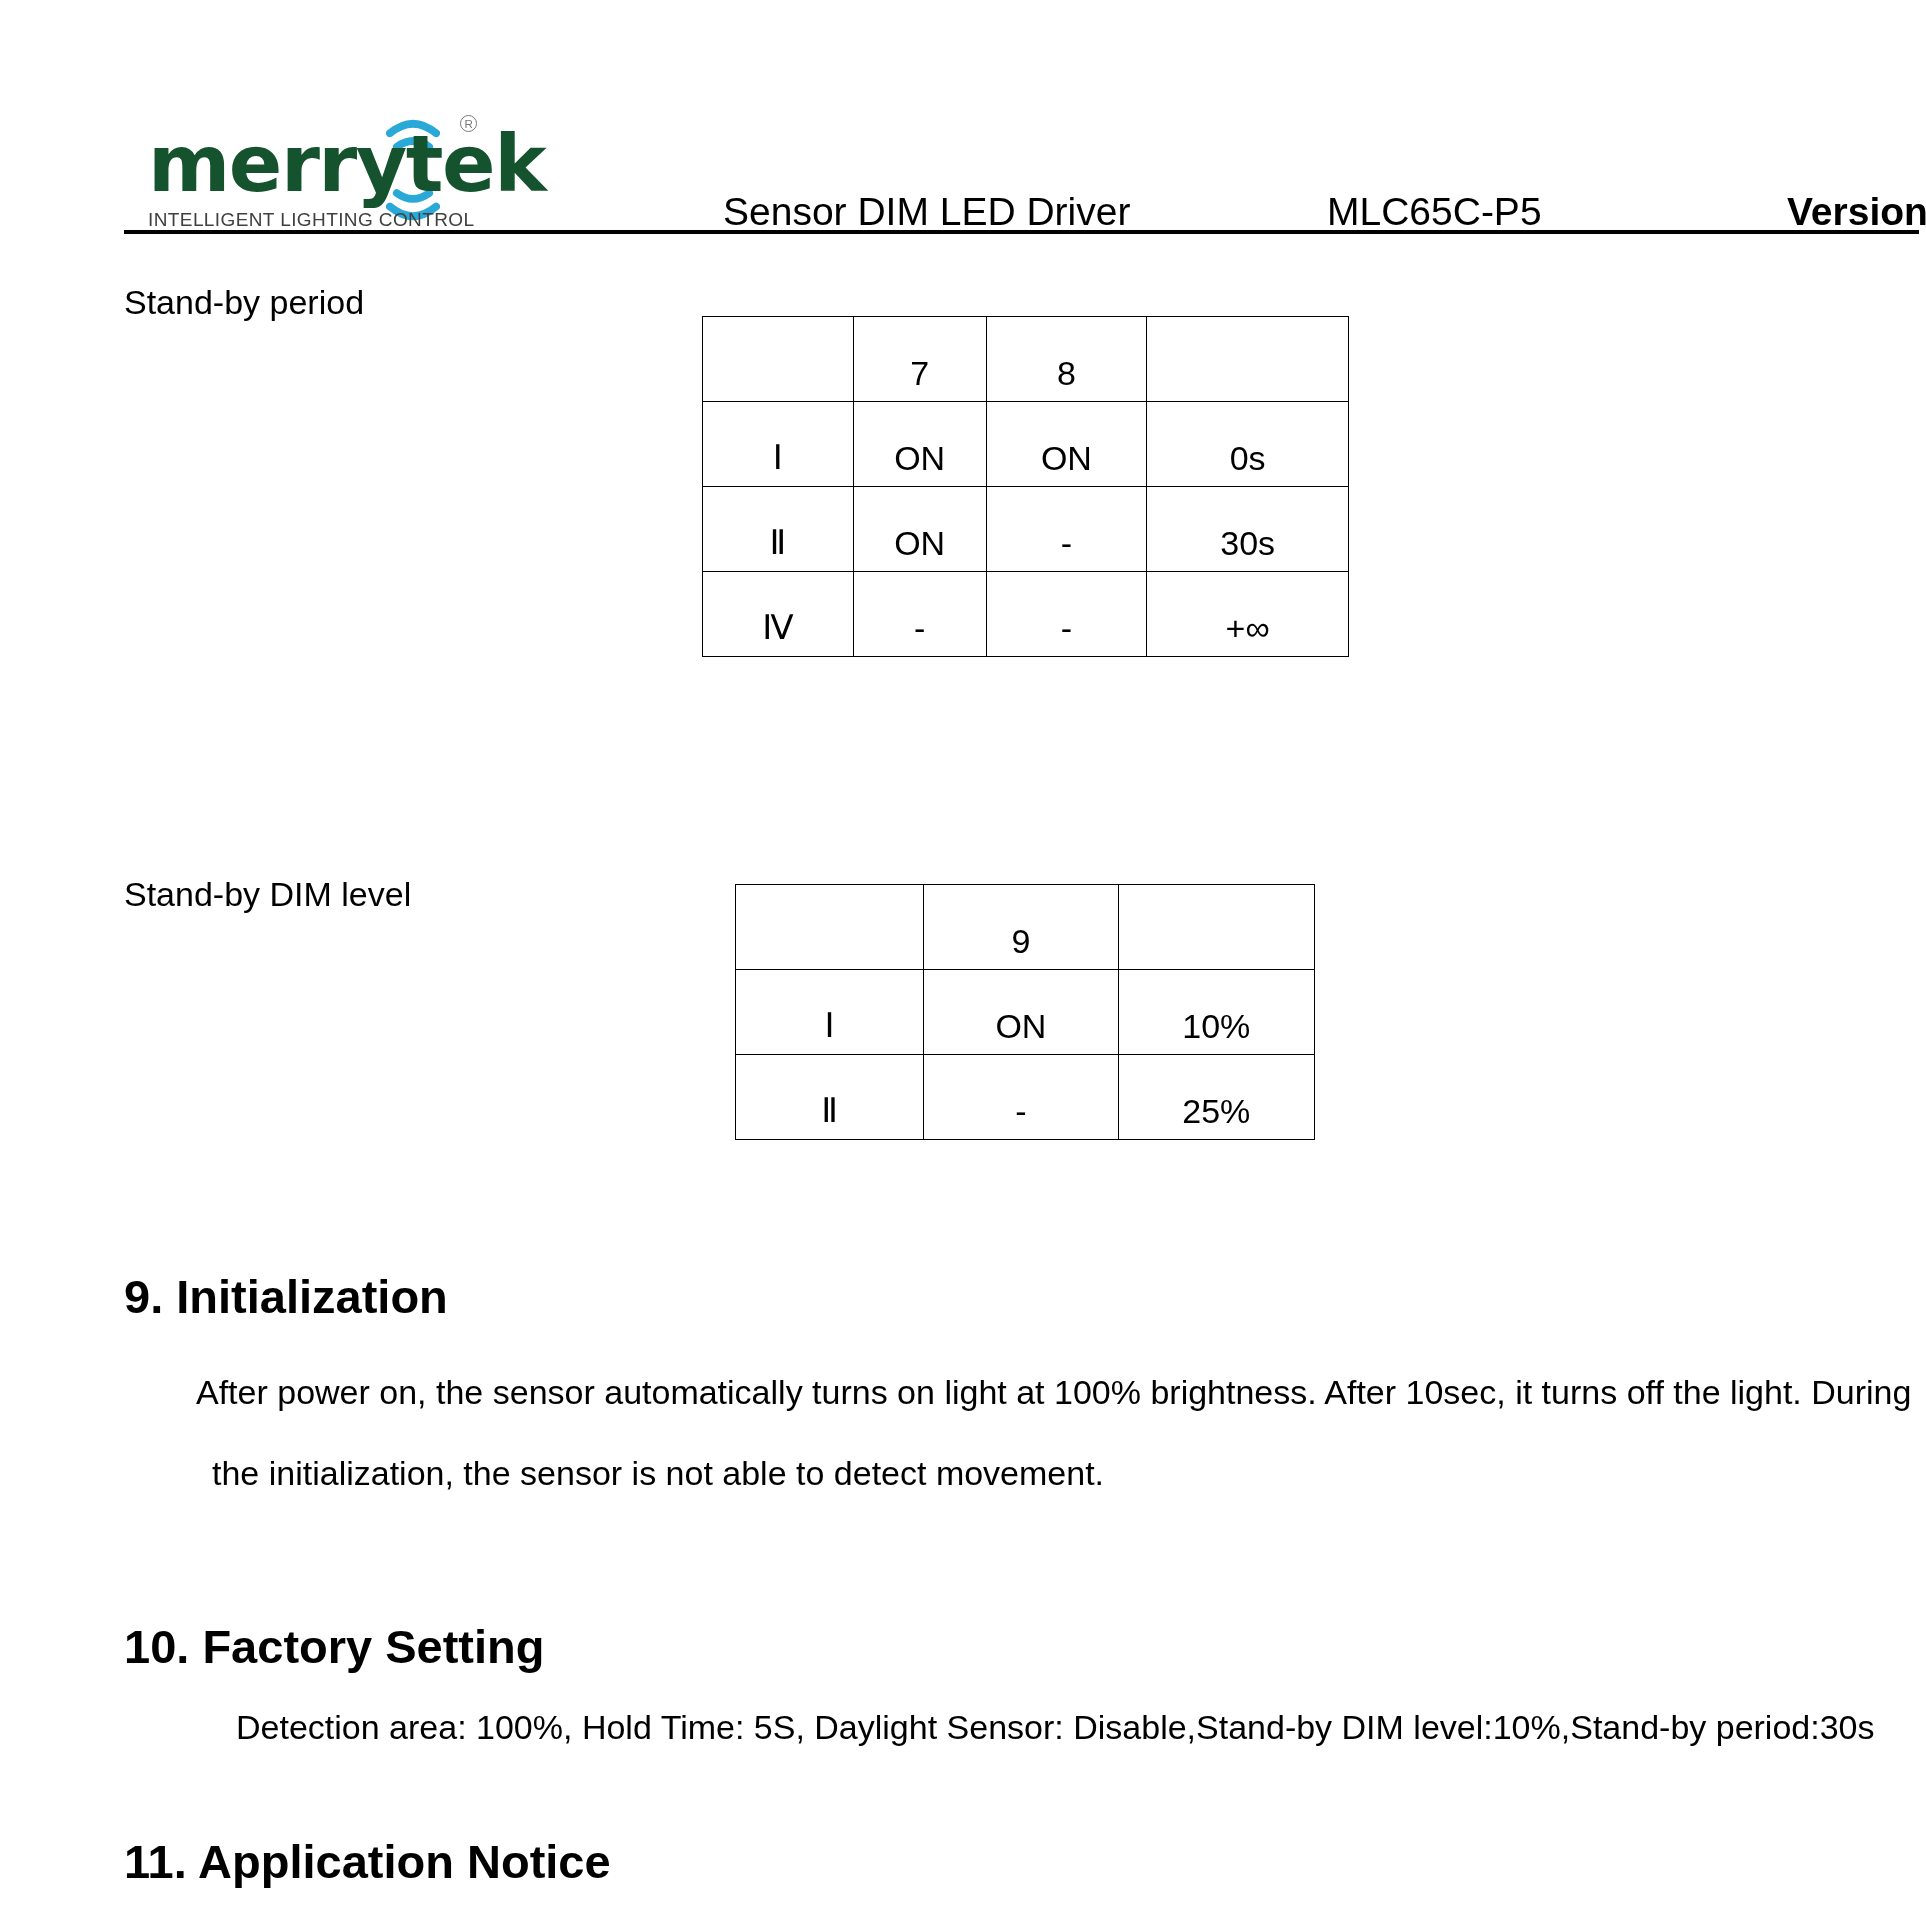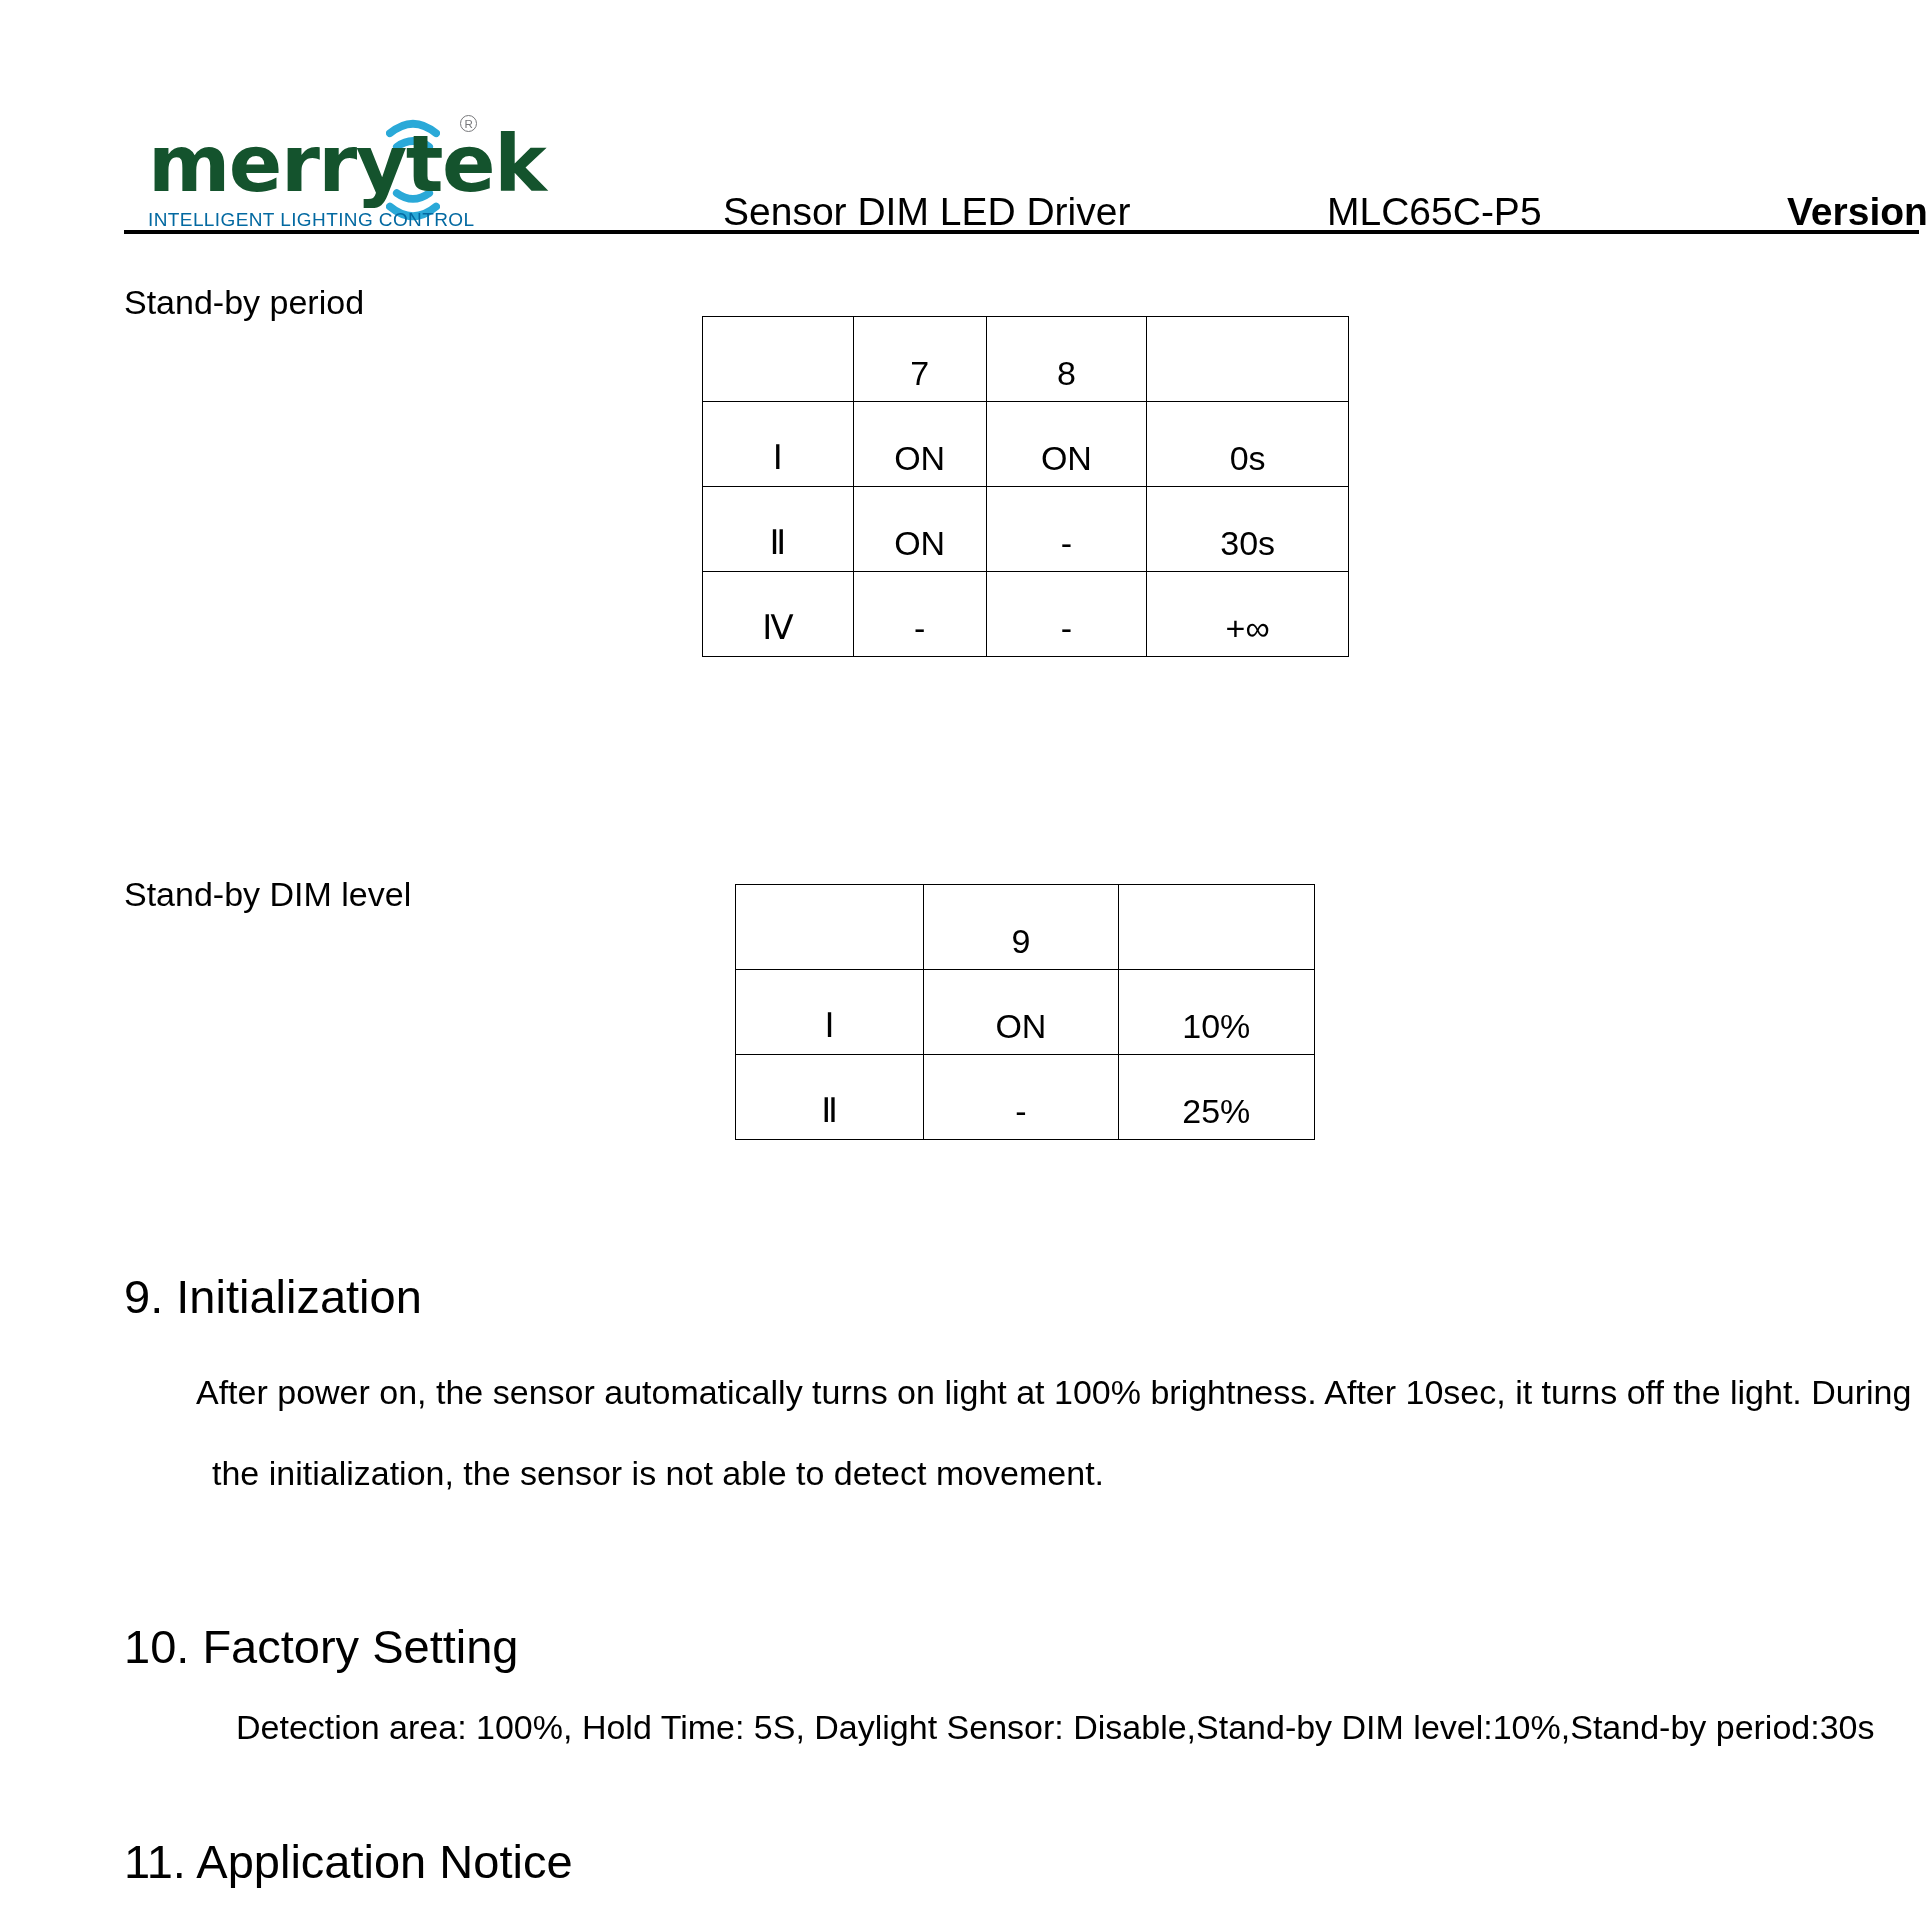--- a/index.html
+++ b/index.html
@@ -4,36 +4,36 @@
 <style>
   html, body { margin:0; padding:0; background:#ffffff; }
   body { width:2032px; height:2874px; position:relative; overflow:hidden;
          font-family:"Liberation Sans", sans-serif; color:#000; }
   .abs { position:absolute; }
 
   
   .logo { left:148px; top:110px; width:339px; height:123px; }
   .logo-word { position:absolute; left:0; top:15.4px; font-family:"DejaVu Sans", sans-serif;
                font-size:79px; font-weight:bold; color:#14532d; letter-spacing:-1.5px; line-height:1; }
-  .logo-tag { position:absolute; left:0; top:99px; font-size:19px; color:#0369a1; letter-spacing:0.4px; white-space:nowrap; }
+  .logo-tag { position:absolute; left:0; top:99px; font-size:19px; color:#404040; letter-spacing:0.4px; white-space:nowrap; }
   .logo-reg { position:absolute; left:312px; top:4.6px; width:15.4px; height:15.4px; border:1.5px solid #77787b;
               border-radius:50%; font-size:11.6px; color:#77787b; text-align:center; line-height:15.4px; }
   .logo-arcs { position:absolute; left:238px; top:0px; }
 
   .hdr-text { font-size:39px; line-height:1; top:192px; white-space:nowrap; }
   .hdr-rule { left:124px; top:230px; width:1795px; height:4.2px; background:#000; }
 
   .label { font-size:34px; line-height:1; white-space:nowrap; }
 
   table.grid { position:absolute; border-collapse:collapse; }
   table.grid td { border:1.9px solid #000; text-align:center; vertical-align:middle;
                   font-size:34px; padding:0; line-height:1; padding-top:27px; box-sizing:border-box; }
   .roman { font-family:"Liberation Serif", serif; }
 
-  .h2 { font-size:47px; font-weight:normal; line-height:1; white-space:nowrap;text-align:right; }
+  .h2 { font-size:47px; font-weight:bold; line-height:1; white-space:nowrap;text-align:right; }
   .para { font-size:34px; line-height:1; white-space:nowrap; }
 </style>
 </head>
 <body>
 
 <div class="abs logo">
   <svg class="logo-arcs" width="54" height="116" viewBox="0 0 140 300">
     <path d="M10 60 Q70 10 130 60" stroke="#2aa9d8" stroke-width="20" fill="none" stroke-linecap="round"></path>
     <path d="M28 95 Q70 65 112 95" stroke="#2aa9d8" stroke-width="20" fill="none" stroke-linecap="round"></path>
     <path d="M28 215 Q70 245 112 215" stroke="#2aa9d8" stroke-width="20" fill="none" stroke-linecap="round"></path>

